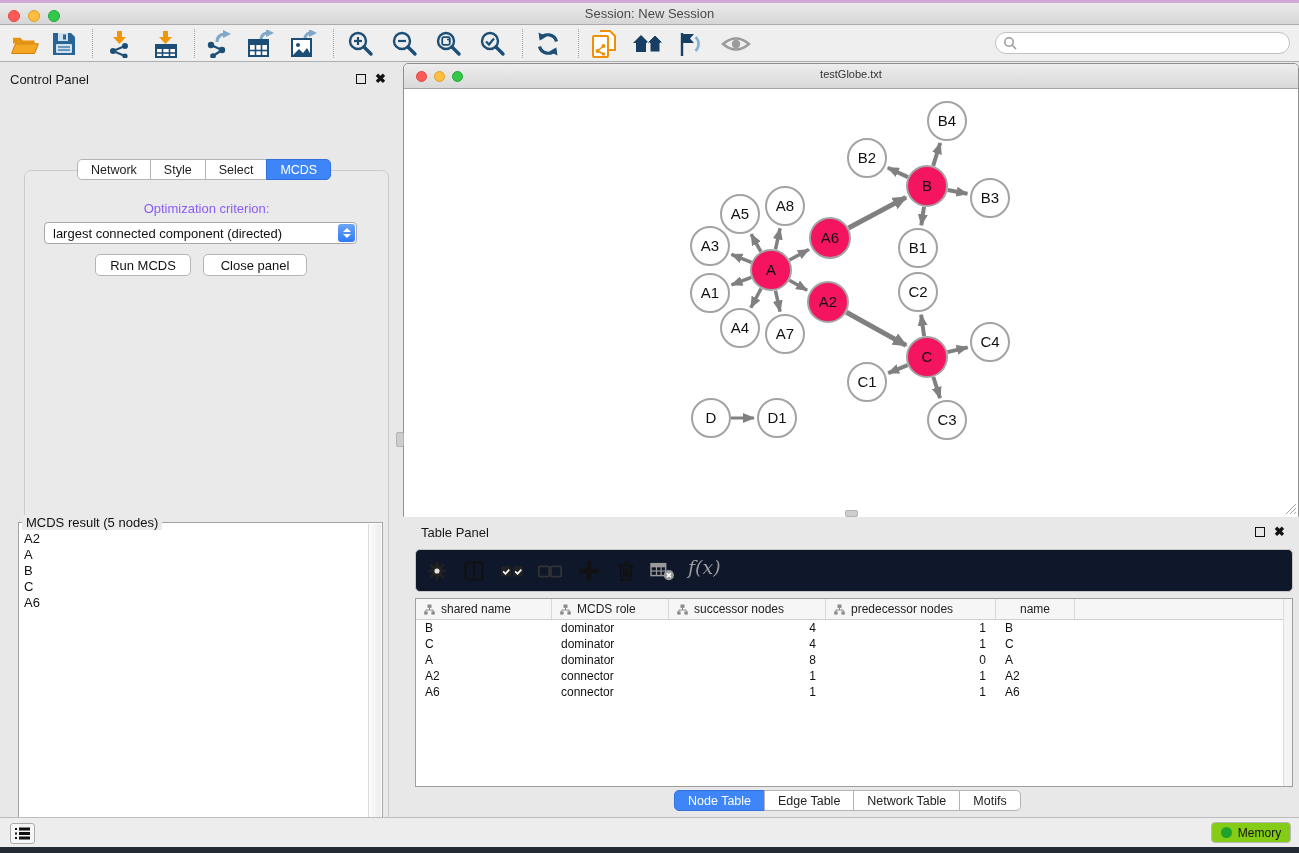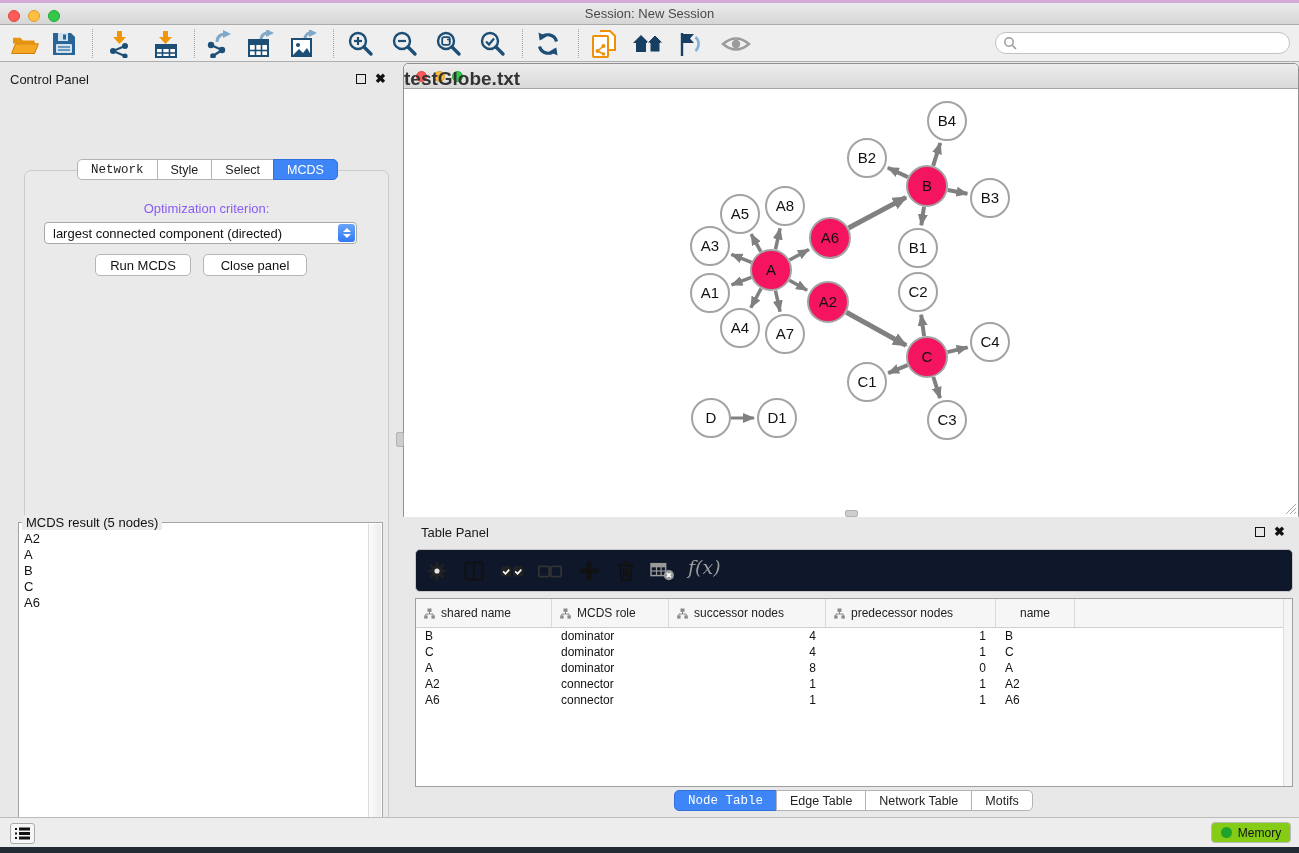--- a/index.html
+++ b/index.html
@@ -36,21 +36,21 @@
 
   
   .control-panel { position:absolute; left:0; top:63px; width:394px; height:754px; background:#e8e8e8; }
   .panel-head { position:absolute; left:10px; top:8px; font-size:13px; color:#1a1a1a; }
   .win-btns { position:absolute; top:9px; display:flex; gap:9px; align-items:center; }
   .float-btn { width:10px; height:10px; border:1.6px solid #111; background:transparent; }
   .close-btn { font-size:13px; font-weight:bold; color:#111; line-height:10px; }
   .cp-tabs { position:absolute; left:77px; top:96px; display:flex; z-index:3; }
   .ctab, .stab { background:#fff; border:1px solid #b3b3b3; font-size:12.5px; color:#222;
     padding:3px 13px 3px 13px; height:21px; margin-left:-1px; white-space:nowrap; cursor:default; }
-  .ctab:first-child, .stab:first-child { border-radius:5px 0 0 5px; margin-left:0;font-family:Liberation Mono, monospace; }
+  .ctab:first-child, .stab:first-child { border-radius:5px 0 0 5px; margin-left:0; }
   .ctab:last-child, .stab:last-child { border-radius:0 5px 5px 0; }
   .ctab.active, .stab.active { background:#3e86f7; border-color:#3170dd; color:#fff; }
   .cp-content { position:absolute; left:24px; top:107px; width:365px; height:694px;
     background:#eaeaea; border:1px solid #cbcbcb; border-radius:7px; box-shadow:0 1px 0 #fafafa; }
   .opt-label { position:absolute; left:0; width:100%; top:30px; text-align:center; font-size:13px; color:#8b5cf6; }
   .criterion { position:absolute; left:19px; top:51px; width:313px; height:22px; background:#fff;
     border:1px solid #a9a9a9; border-radius:4px; display:flex; align-items:center; font-size:13px;
     color:#111; padding-left:8px; }
   .stepper { position:absolute; right:1px; top:1px; width:17px; height:18px; border-radius:3px;
     background:linear-gradient(#6ba4f8,#2f7af2); display:flex; flex-direction:column;
@@ -71,38 +71,38 @@
     background:linear-gradient(90deg,#fcfcfc,#ededed); border-left:1px solid #dcdcdc; }
 
   
   .net-window { position:absolute; left:403px; top:63px; width:896px; height:454px;
     background:#fff; border:1px solid #909090; border-radius:5px 5px 0 0; }
   .net-titlebar { position:absolute; left:0; top:0; width:100%; height:25px;
     background:linear-gradient(#ededed,#d9d9d9); border-bottom:1px solid #a5a5a5;
     border-radius:5px 5px 0 0; }
   .net-titlebar .lights { left:12px; top:7px; gap:7px; }
   .net-titlebar .light { width:11px; height:11px; }
-  .net-title { position:absolute; left:0; right:0; top:4px; text-align:left; font-size:19px; color:#333;font-weight:bold; }
+  .net-title { position:absolute; left:0; right:0; top:4px; text-align:center; font-size:11px; color:#333; }
   .net-canvas { position:absolute; left:0; top:25px; width:894px; height:428px; background:#fff; }
   .v-thumb { position:absolute; left:-8px; top:368px; width:8px; height:15px;
     background:#cdcdcd; border:1px solid #b3b3b3; border-radius:2px; }
   .h-thumb { position:absolute; left:441px; bottom:-1px; width:13px; height:7px;
     background:#cdcdcd; border:1px solid #b3b3b3; border-radius:2px; }
   .grip { position:absolute; right:1px; bottom:1px; width:14px; height:14px; }
 
   
   .table-panel { position:absolute; left:403px; top:517px; width:896px; height:300px; background:#e8e8e8; }
   .tp-toolbar { position:absolute; left:12px; top:32px; width:878px; height:43px;
     background:#0f172a; border:1px solid #c6c6c6; border-radius:5px; }
   .tpi { position:absolute; top:5px; width:32px; height:32px; display:flex; align-items:center; justify-content:center; }
   .fx { position:absolute; left:272px; top:6px; font-family:"DejaVu Serif", serif; font-style:italic;
     font-size:19px; color:#9b9b9b; }
   .dtable { position:absolute; left:12px; top:81px; width:878px; height:189px; background:#fff;
     border:1px solid #9e9e9e; overflow:hidden; }
-  .thead { display:flex; height:29px; background:#f6f6f6; border-bottom:1px solid #cfcfcf; }
+  .thead { display:flex; height:21px; background:#f6f6f6; border-bottom:1px solid #cfcfcf; }
   .th { display:flex; align-items:center; gap:6px; padding-left:8px; font-size:12px; color:#222;
     border-right:1px solid #d9d9d9; }
   .th.center { justify-content:center; padding-left:0; }
   .c0{width:136px}.c1{width:117px}.c2{width:157px}.c3{width:170px}.c4{width:79px}.cf{flex:1;border-right:none}
   .trow { display:flex; height:16px; }
   .tc { font-size:12px; color:#111; padding-left:9px; line-height:16px; white-space:nowrap; }
   .tc.num { text-align:right; padding-left:0; padding-right:10px; }
   .table-scroll { position:absolute; right:0; top:0; width:9px; height:100%;
     background:#f4f4f4; border-left:1px solid #dddddd; }
   .tp-tabs { position:absolute; left:271px; top:273px; display:flex; }

